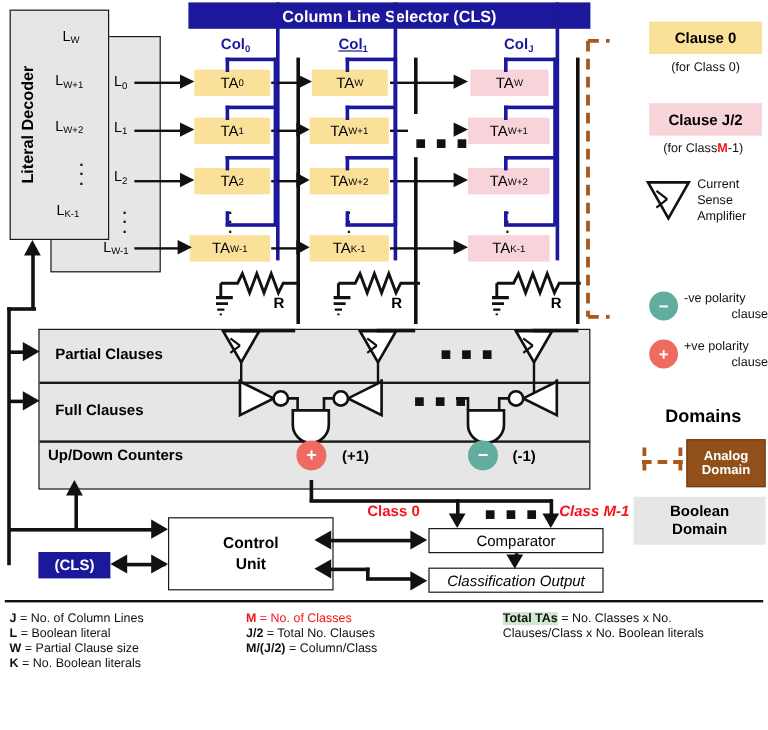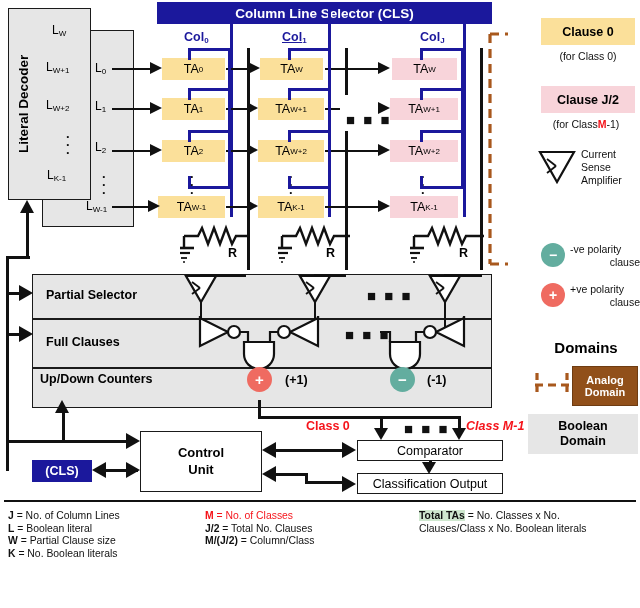--- a/index.html
+++ b/index.html
@@ -236,21 +236,21 @@
   <svg class="abs" style="left:486px;top:30px;" width="26" height="240" viewBox="0 0 26 240">
     <path d="M 4,34 L 4,264 M 4,34 L 22,34 M 4,264 L 22,264" fill="none" stroke="#a8581d" stroke-width="3.2" stroke-dasharray="9 6" transform="translate(0,-30)"></path>
   </svg>
 
   <div class="abs grayblk" style="left:32px;top:274px;width:460px;height:134px;"></div>
 
   <div class="abs" style="left:33px;top:318px;width:458px;height:1.8px;background:#1a1a1a;"></div>
   <div class="abs" style="left:33px;top:367px;width:458px;height:1.8px;background:#1a1a1a;"></div>
 
   <div class="abs bold" style="left:46px;top:288px;font-size:12.5px;">
-    <span>Partial Selector</span>
+    <span>Partial Clauses</span>
   </div>
   <div class="abs bold" style="left:46px;top:335px;font-size:12.5px;">
     <span>Full Clauses</span>
   </div>
   <div class="abs bold" style="left:40px;top:372px;font-size:12.5px;">
     <span>Up/Down Counters</span>
   </div>
 
   <div class="abs hline" style="left:7px;top:292px;width:14px;height:3px;"></div>
   <div class="abs" style="left:19px;top:285px;width:0;height:0;border-top:8px solid transparent;border-bottom:8px solid transparent;border-left:14px solid #111;"></div>
@@ -331,21 +331,21 @@
   <div class="abs" style="left:452px;top:428px;width:0;height:0;border-left:7px solid transparent;border-right:7px solid transparent;border-top:12px solid #111;"></div>
   <div class="abs dots" style="left:404px;top:421px;">■ ■ ■</div>
 
   <div class="abs bold red" style="left:306px;top:419px;font-size:12.5px;">
     <span>Class 0</span>
   </div>
   <div class="abs bold red" style="left:466px;top:419px;font-size:12.5px;font-style:italic;">
     <span>Class M-1</span>
   </div>
 
-  <div class="abs whiteblk ctr" style="left:140px;top:431px;width:122px;height:61px;flex-direction:column;font-size:13px;font-weight:bold;line-height:1.25;">
+  <div class="abs whiteblk ctr" style="left:140px;top:431px;width:138px;height:61px;flex-direction:column;font-size:13px;font-weight:bold;line-height:1.25;">
     <div>Control</div>
     <div>Unit</div>
   </div>
 
   <div class="abs navyblk ctr" style="left:32px;top:460px;width:60px;height:22px;font-size:12.5px;">
     <span>(CLS)</span>
   </div>
 
   <div class="abs thickh" style="left:100px;top:469px;width:38px;"></div>
   <div class="abs" style="left:92px;top:462px;width:0;height:0;border-top:8px solid transparent;border-bottom:8px solid transparent;border-right:14px solid #111;"></div>
@@ -353,21 +353,21 @@
 
   <div class="abs thickh" style="left:7px;top:440px;width:122px;"></div>
   <div class="abs" style="left:126px;top:433px;width:0;height:0;border-top:8px solid transparent;border-bottom:8px solid transparent;border-left:14px solid #111;"></div>
 
   <div class="abs thickv" style="left:62px;top:411px;height:30px;"></div>
   <div class="abs" style="left:55px;top:400px;width:0;height:0;border-left:7px solid transparent;border-right:7px solid transparent;border-bottom:13px solid #111;"></div>
 
   <div class="abs whiteblk ctr" style="left:357px;top:440px;width:146px;height:21px;font-size:12.5px;">
     <span>Comparator</span>
   </div>
-  <div class="abs whiteblk ctr" style="left:357px;top:473px;width:146px;height:21px;font-size:12.5px;">
+  <div class="abs whiteblk ctr" style="left:357px;top:473px;width:146px;height:21px;font-size:12.5px;font-style:italic;">
     <span>Classification Output</span>
   </div>
 
   <div class="abs thickv" style="left:429px;top:461px;height:5px;"></div>
   <div class="abs" style="left:422px;top:462px;width:0;height:0;border-left:7px solid transparent;border-right:7px solid transparent;border-top:12px solid #111;"></div>
 
   <div class="abs thickh" style="left:272px;top:449px;width:78px;"></div>
   <div class="abs" style="left:262px;top:442px;width:0;height:0;border-top:8px solid transparent;border-bottom:8px solid transparent;border-right:14px solid #111;"></div>
   <div class="abs" style="left:342px;top:442px;width:0;height:0;border-top:8px solid transparent;border-bottom:8px solid transparent;border-left:14px solid #111;"></div>
 

